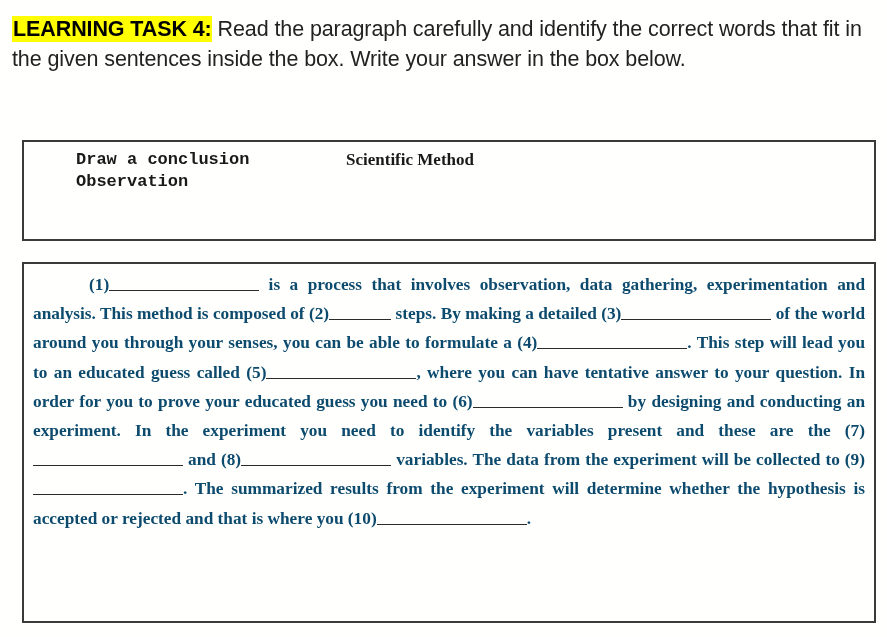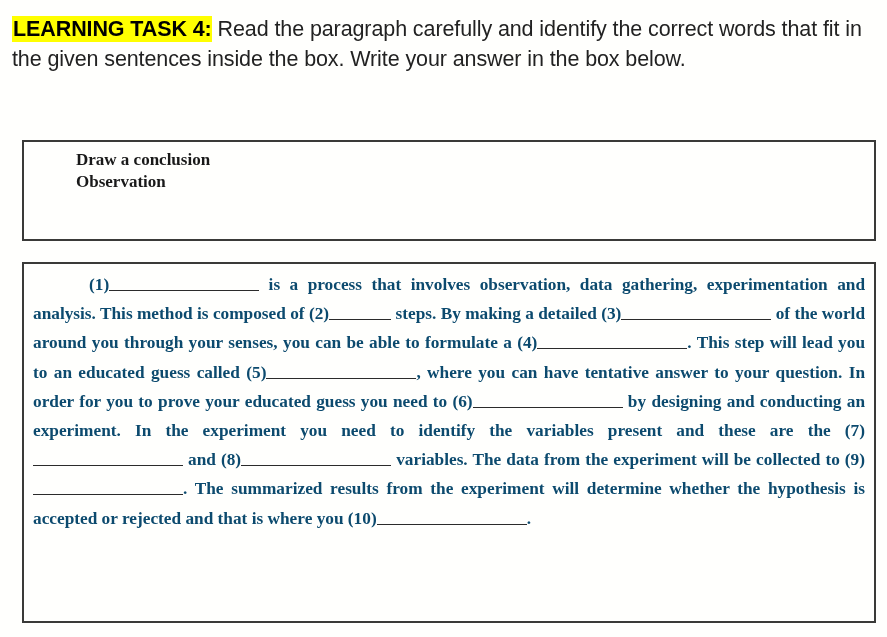--- a/index.html
+++ b/index.html
@@ -65,21 +65,21 @@
   }
   .wb-col {
     font-family: "Liberation Serif", serif;
     font-weight: bold;
     font-size: 17px;
     line-height: 22.3px;
     color: #191919;
     white-space: nowrap;
   }
   .wb-col-1 { width: 300px; }
-  .wb-col-2 { width: 270px; }
+  .wb-col-2 { width: 270px; font-family: Liberation Mono, monospace; }
   .wb-col-3 { width: 230px; }
   .wb-item { display: block; }
 
   
   #paragraph-box {
     left: 22px;
     top: 262px;
     width: 854px;
     height: 361px;
   }
@@ -117,20 +117,21 @@
     <span class="task-label">LEARNING TASK 4:</span><span class="task-body"> Read the paragraph carefully and identify the correct words that fit in the given sentences inside the box. Write your answer in the box below.</span>
   </div>
 
   <div class="bordered-box" id="word-bank-box">
     <div class="word-bank-grid">
       <div class="wb-col wb-col-2">
         <span class="wb-item">Draw a conclusion</span>
         <span class="wb-item">Observation</span>
       </div>
       <div class="wb-col wb-col-3">
+        <span class="wb-item">Scientific Method</span>
       </div>
     </div>
   </div>
 
   <div class="bordered-box" id="paragraph-box">
     <div class="paragraph"><span>(1)</span><span class="blank b-long"></span><span> is a process that involves observation, data gathering, experimentation and analysis. This method is composed of (2)</span><span class="blank b-short"></span><span> steps.  By making a detailed (3)</span><span class="blank b-long"></span><span> of the world around you through your senses, you can be able to formulate a (4)</span><span class="blank b-long"></span><span>. This step will lead you to an educated guess called (5)</span><span class="blank b-long"></span><span>, where you can have tentative answer to your question. In order for you to prove your educated guess you need to (6)</span><span class="blank b-long"></span><span> by designing and conducting an experiment. In the experiment you need to identify the variables present and these are the (7)</span><span class="blank b-long"></span><span> and (8)</span><span class="blank b-long"></span><span> variables. The data from the experiment will be collected to (9)</span><span class="blank b-long"></span><span>. The summarized results from the experiment will determine whether the hypothesis is accepted or rejected and that is where you (10)</span><span class="blank b-long"></span><span>.</span></div>
   </div>
 
 </div>
 

